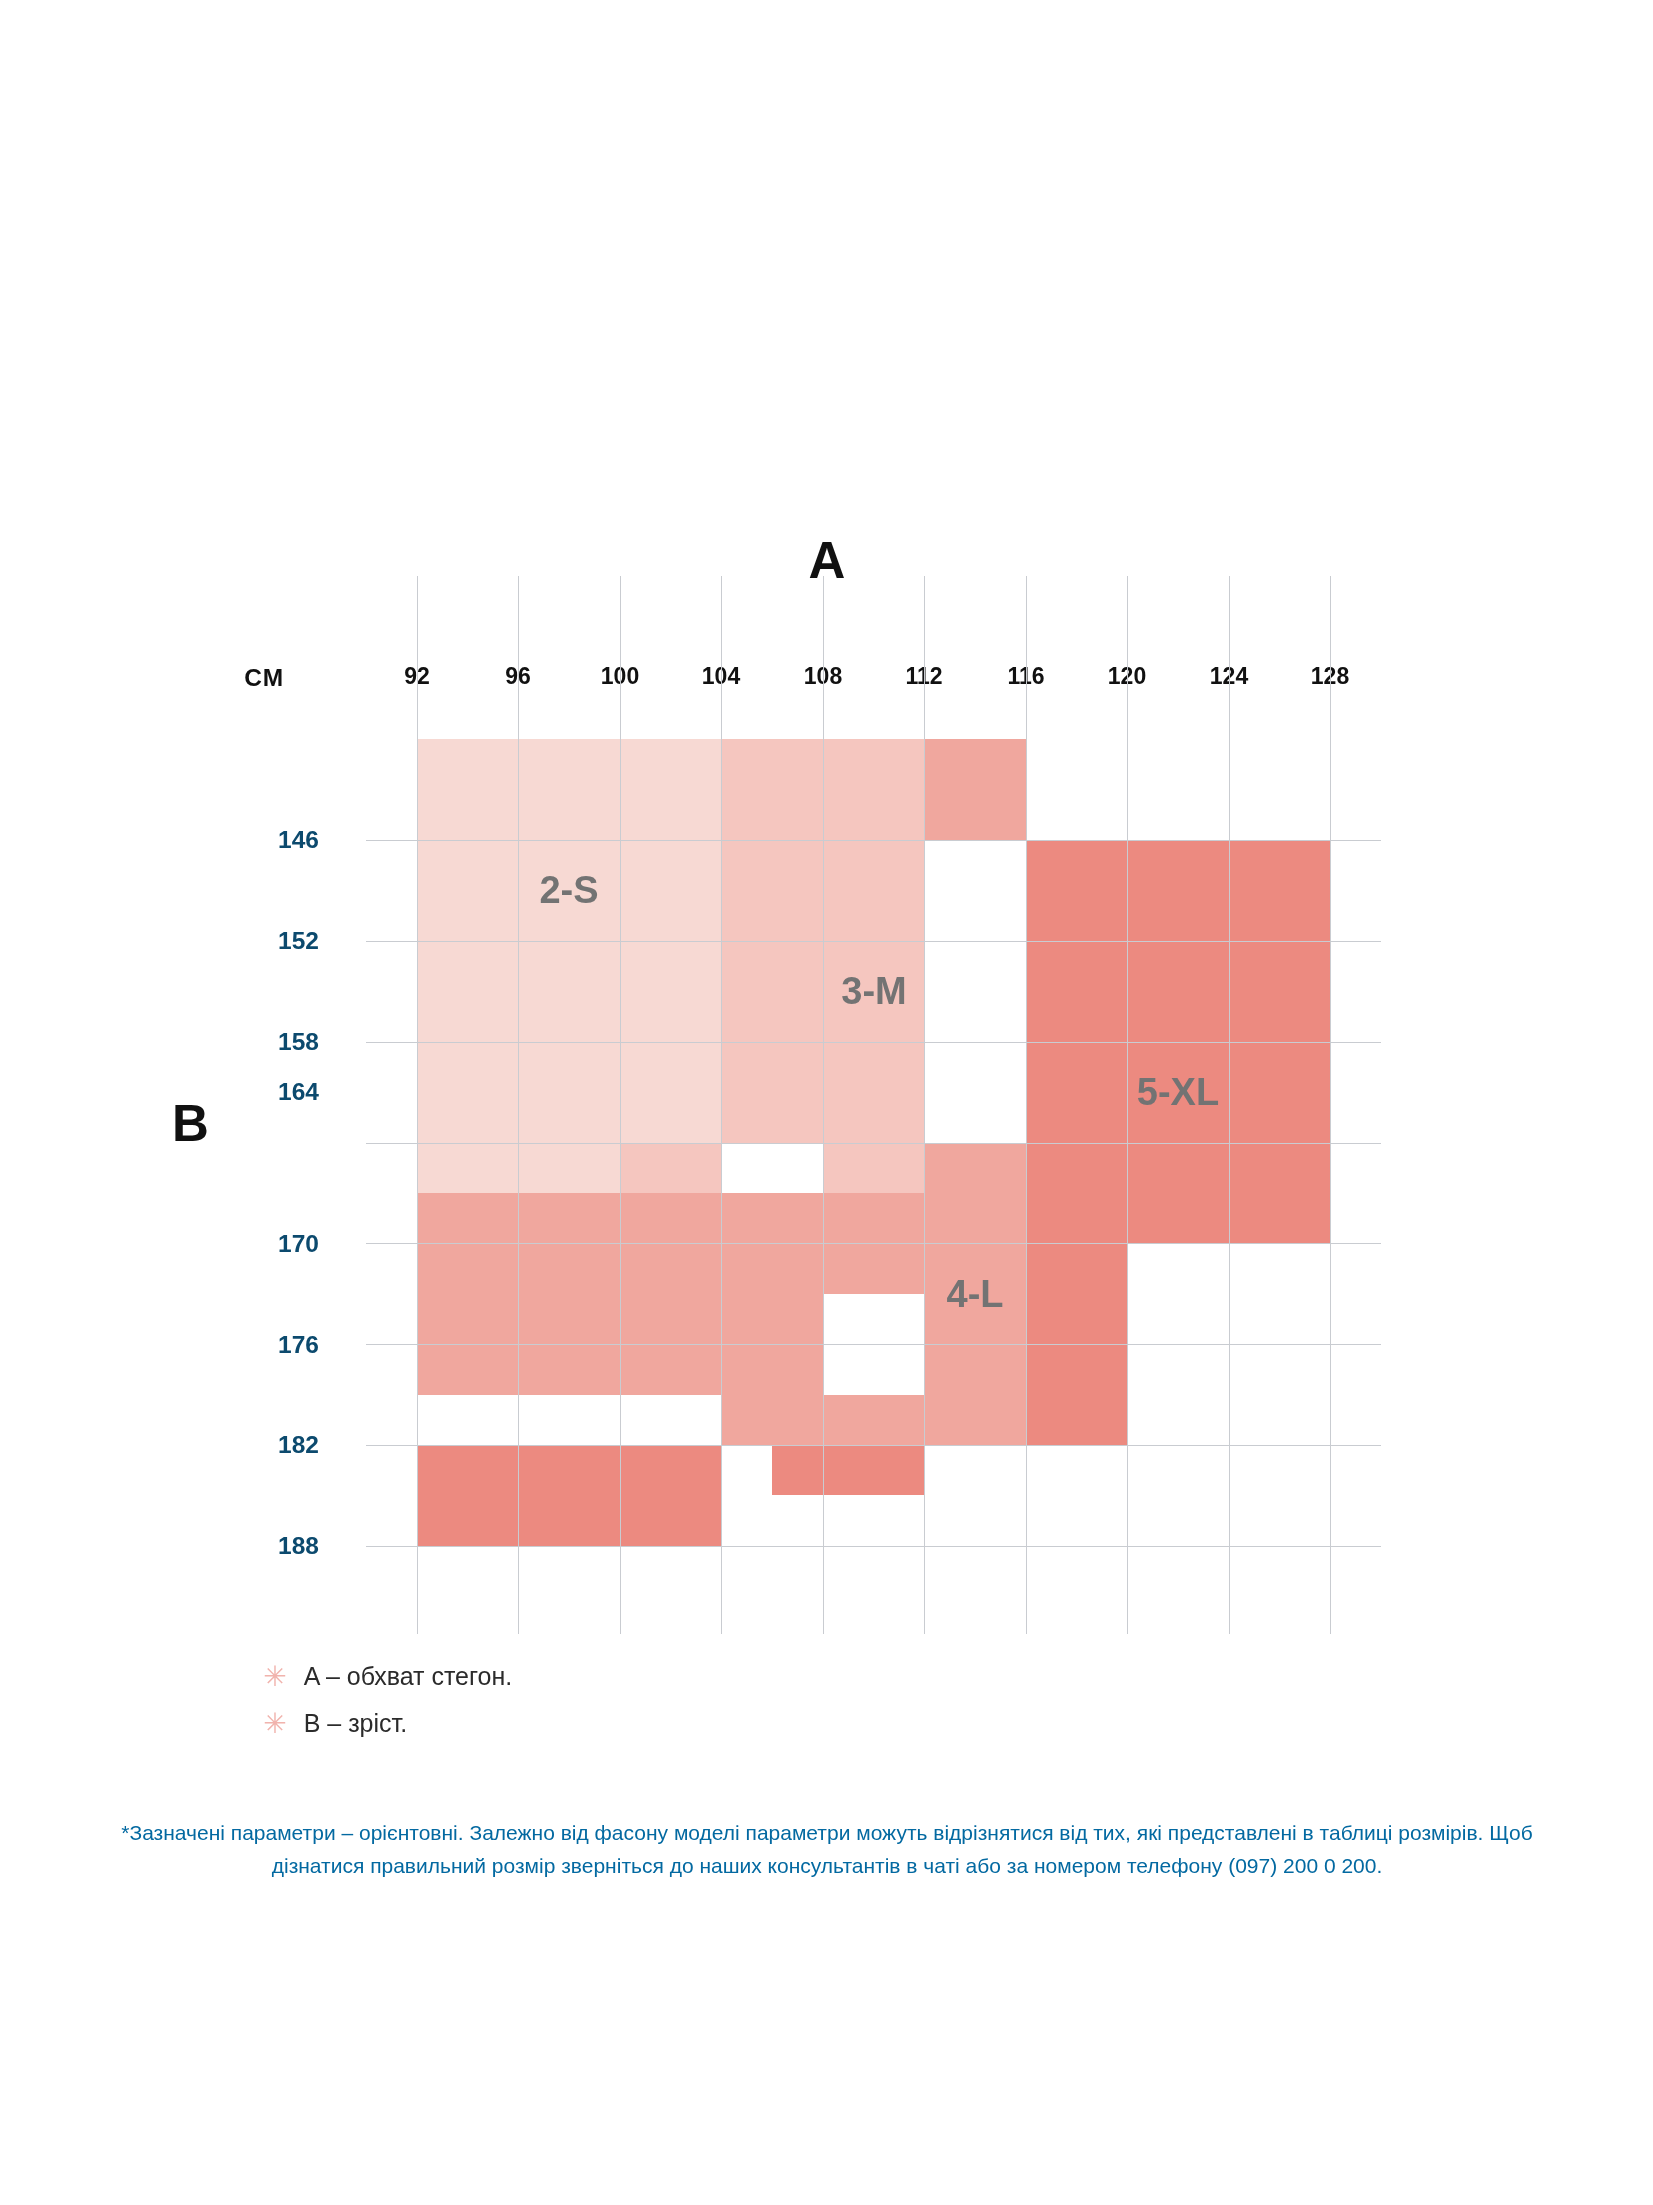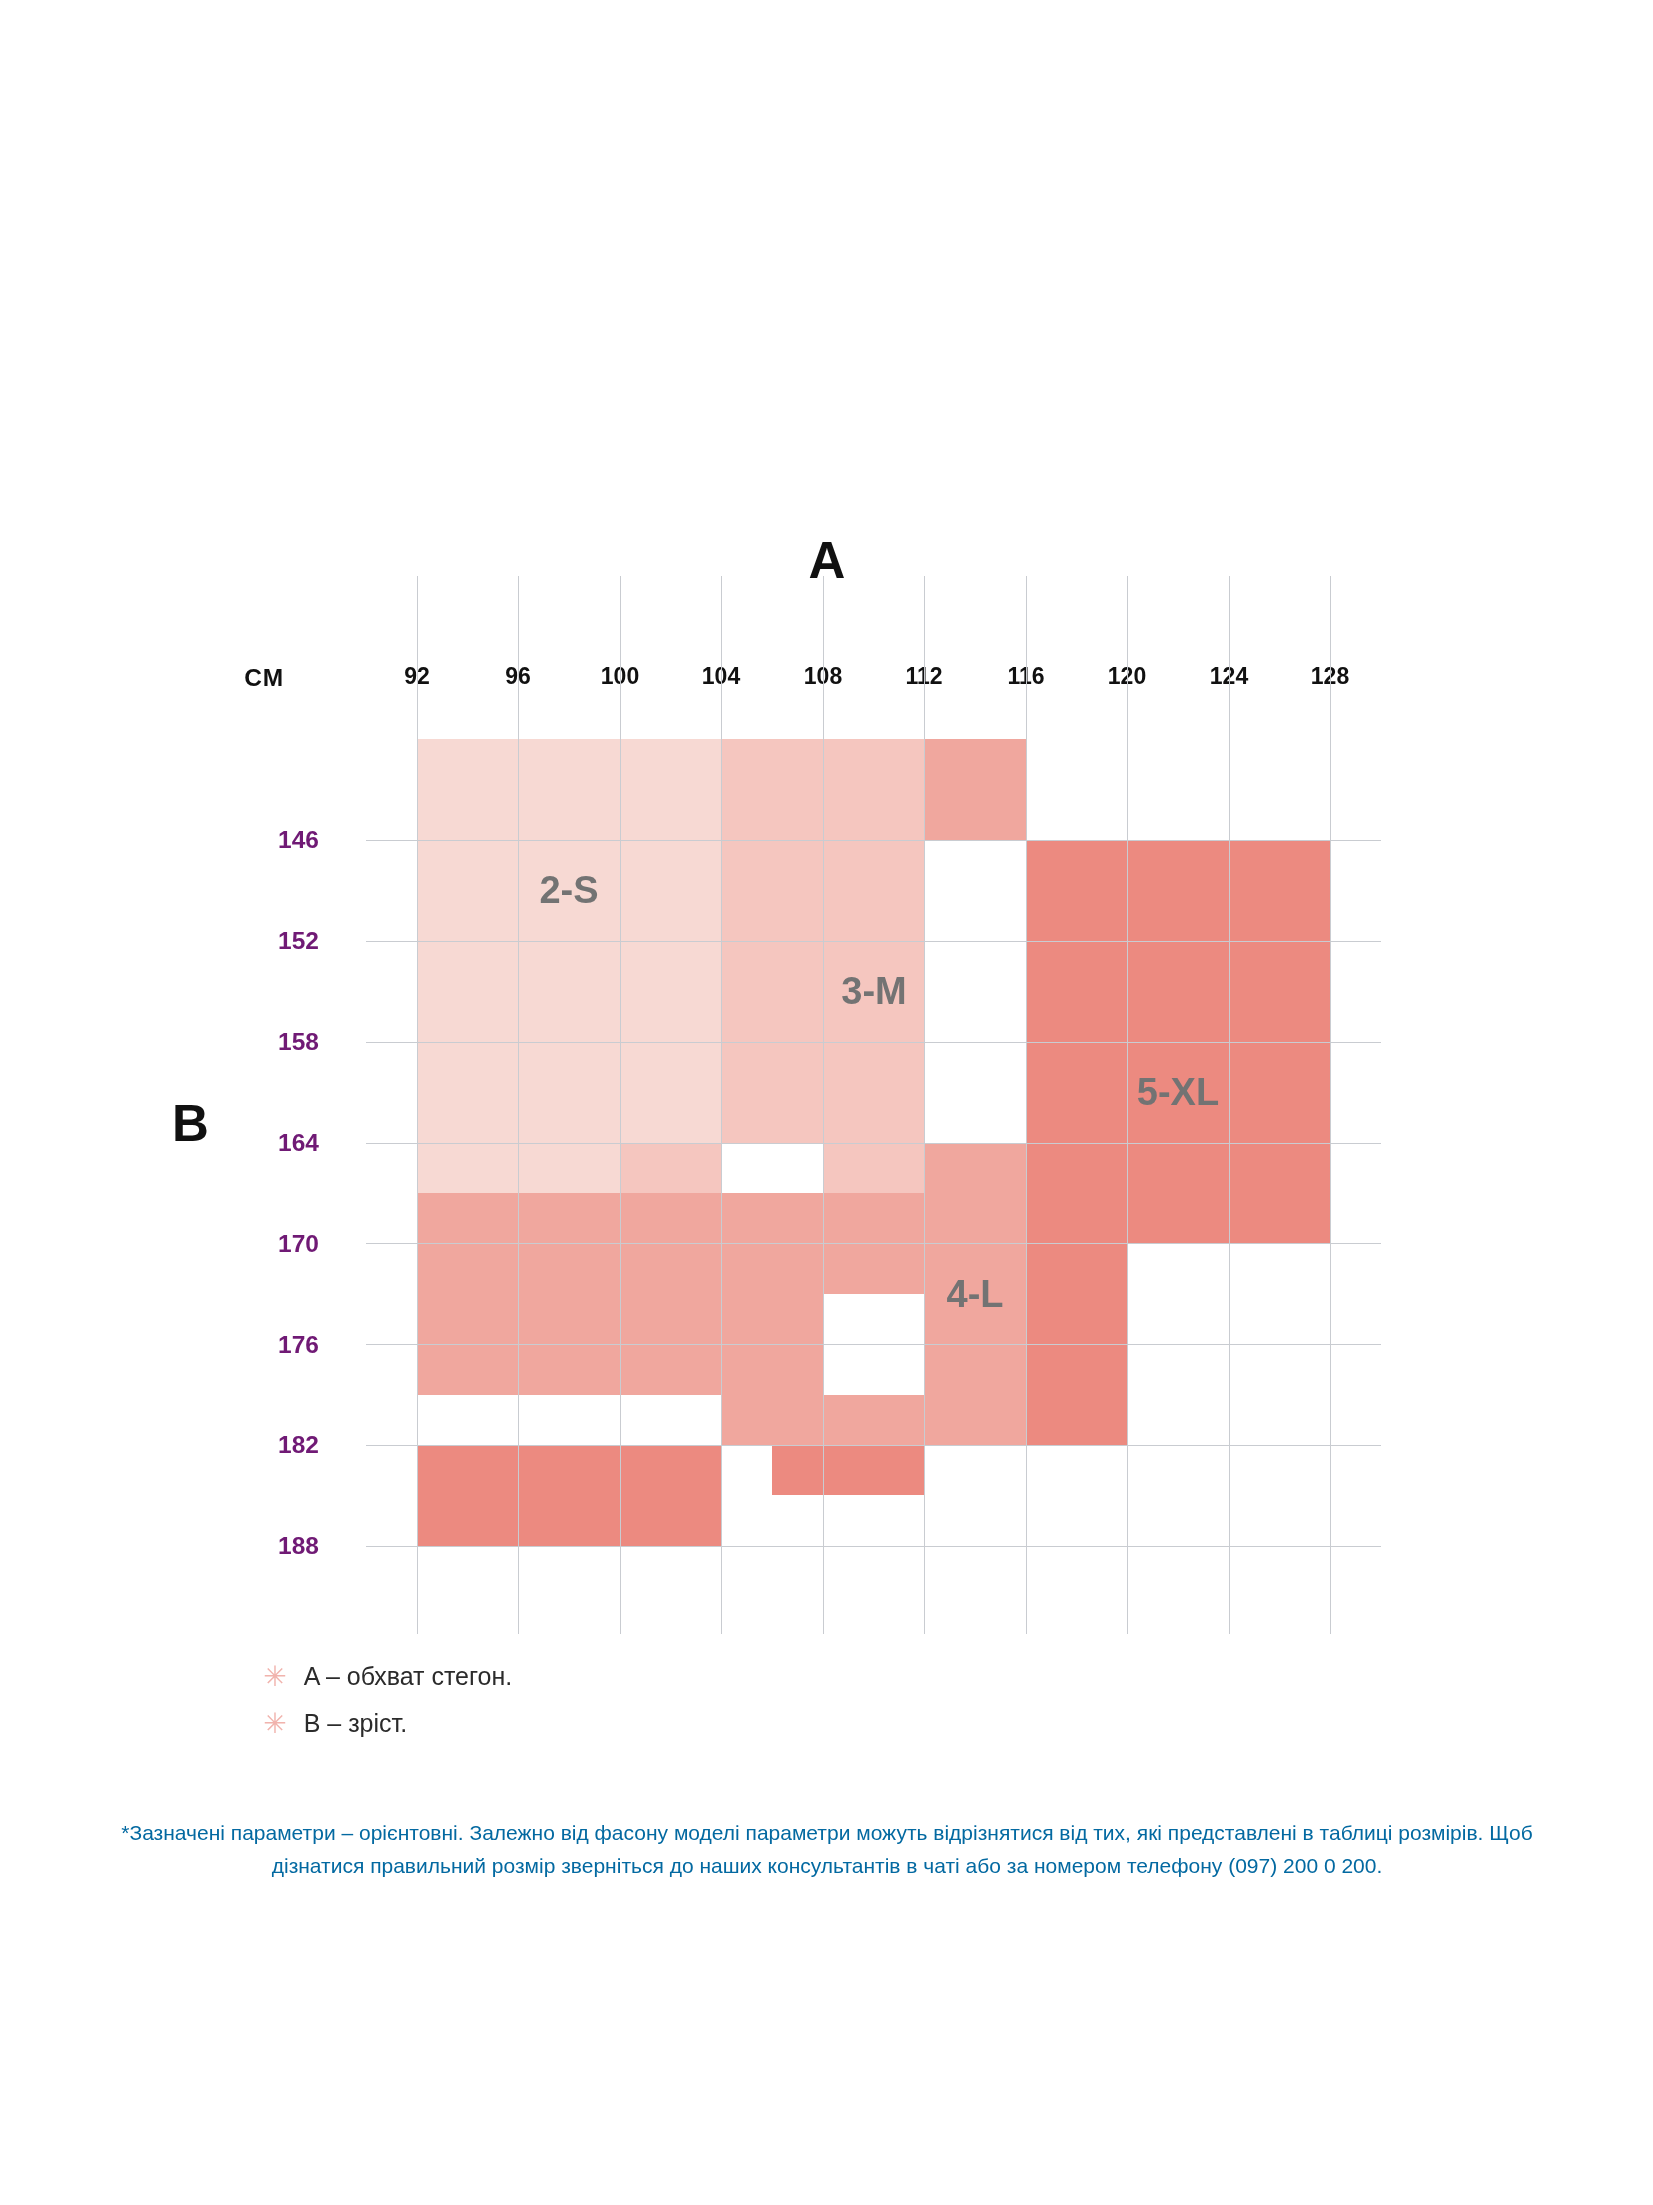--- a/index.html
+++ b/index.html
@@ -91,21 +91,21 @@
     font-size: 23px;
     font-weight: 700;
     color: #111;
   }
   .ytick {
     position: absolute;
     left: 319px;
     transform: translate(-100%, -50%);
     font-size: 24.5px;
     font-weight: 700;
-    color: #701a75;
+    color: #0c4a6e;
   }
 
   
   .region-label {
     position: absolute;
     transform: translate(-50%, -50%);
     font-size: 38px;
     font-weight: 700;
     color: #737373;
     white-space: nowrap;
@@ -168,21 +168,21 @@
       <div class="xtick" style="left: 924px;">112</div>
       <div class="xtick" style="left: 1026px;">116</div>
       <div class="xtick" style="left: 1127px;">120</div>
       <div class="xtick" style="left: 1229px;">124</div>
       <div class="xtick" style="left: 1330px;">128</div>
     </div>
   <div id="yticks">
       <div class="ytick" style="top: 840px;">146</div>
       <div class="ytick" style="top: 941px;">152</div>
       <div class="ytick" style="top: 1042px;">158</div>
-      <div class="ytick" style="top: 1143px; text-align: right;">164</div>
+      <div class="ytick" style="top: 1092px; text-align: right;">164</div>
       <div class="ytick" style="top: 1244px;">170</div>
       <div class="ytick" style="top: 1345px;">176</div>
       <div class="ytick" style="top: 1445px;">182</div>
       <div class="ytick" style="top: 1546px;">188</div>
     </div>
 
   <div class="chart">
     <div class="cells" id="cells">
         <div class="cell" style="left: 51px; top: 0px; width: 305px; height: 101px; background: rgb(247, 217, 211);"></div>
         <div class="cell" style="left: 51px; top: 101px; width: 203px; height: 353px; background: rgb(247, 217, 211);"></div>

